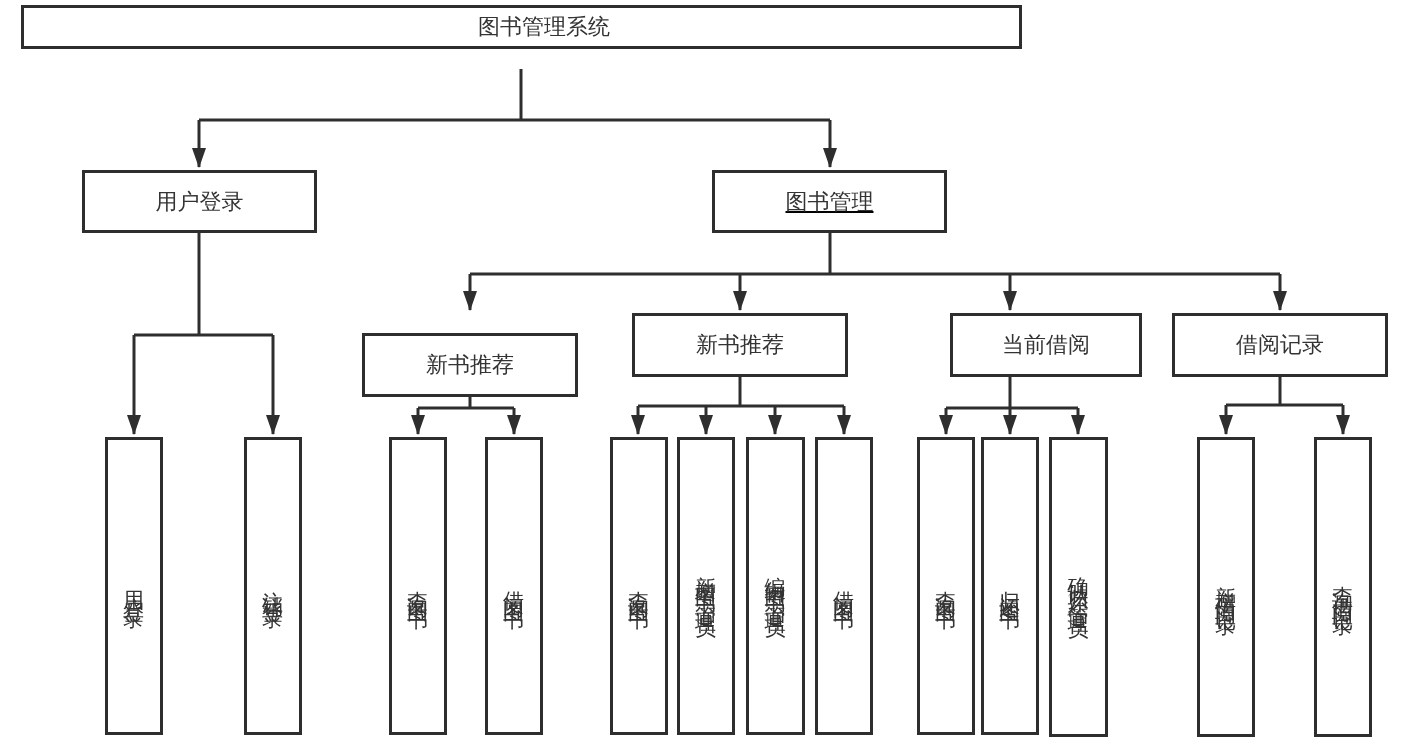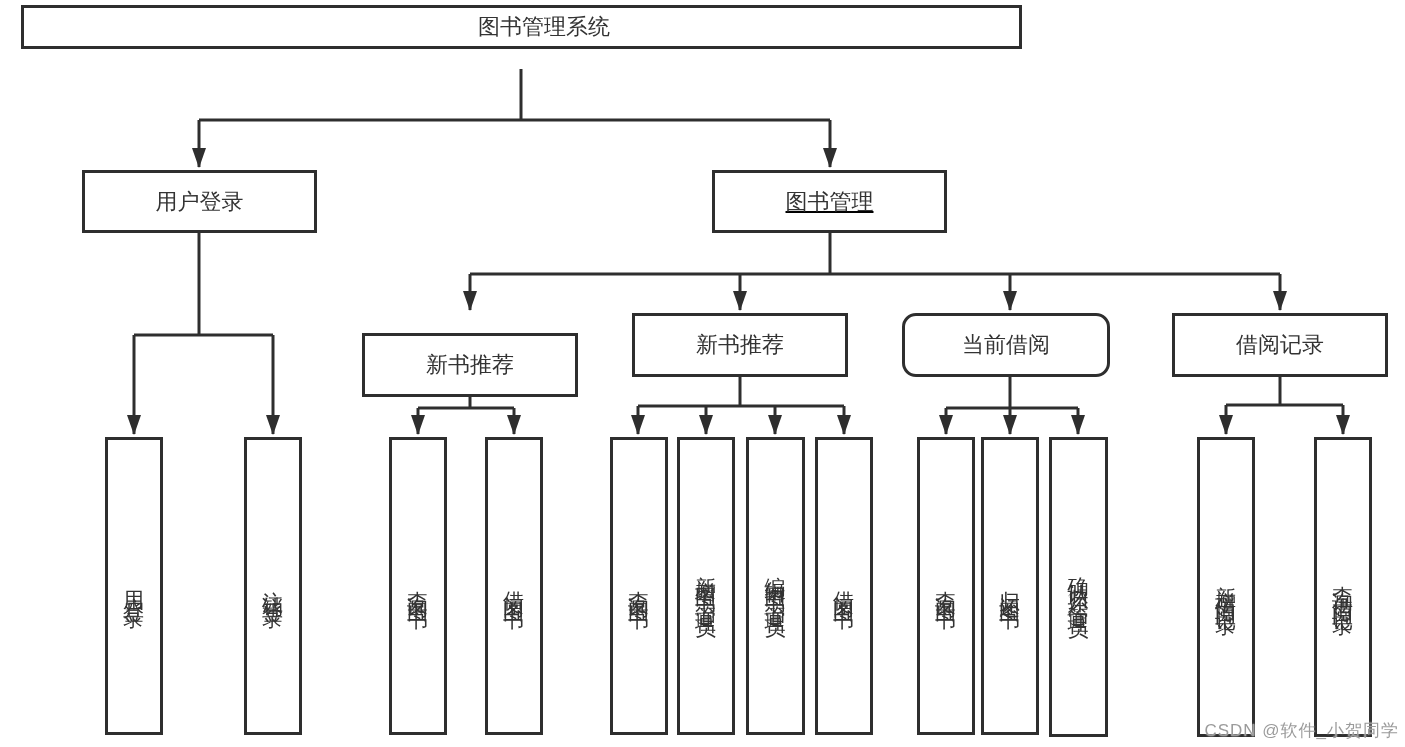--- a/index.html
+++ b/index.html
@@ -130,21 +130,21 @@
   <div class="hbox" style="left:712px; top:170px; width:235px; height:63px;text-decoration:underline;">
     <span>图书管理</span>
   </div>
 
   <div class="hbox" style="left:362px; top:313px; width:216px; height:64px;margin-top:20px;">
     <span>新书推荐</span>
   </div>
   <div class="hbox" style="left:632px; top:313px; width:216px; height:64px;">
     <span>新书推荐</span>
   </div>
-  <div class="hbox" style="left:902px; top:313px; width:208px; height:64px;border-radius:14px;">
+  <div class="hbox" style="left:950px; top:313px; width:192px; height:64px;">
     <span>当前借阅</span>
   </div>
   <div class="hbox" style="left:1172px; top:313px; width:216px; height:64px;font-family:Liberation Mono, monospace;">
     <span>借阅记录</span>
   </div>
 
   <div class="vbox" style="left:105px; top:437px; width:58px; height:298px;">
     <span>用户登录</span>
   </div>
   <div class="vbox" style="left:244px; top:437px; width:58px; height:298px;">
@@ -181,15 +181,14 @@
     <span>确认归还（管理员）</span>
   </div>
 
   <div class="vbox" style="left:1197px; top:437px; width:58px; height:300px;">
     <span>新增借阅记录</span>
   </div>
   <div class="vbox" style="left:1314px; top:437px; width:58px; height:300px;">
     <span>查询借阅记录</span>
   </div>
 
-  <div id="watermark">CSDN @软件_小贺同学</div>
 
 </div>
 
 </body></html>

